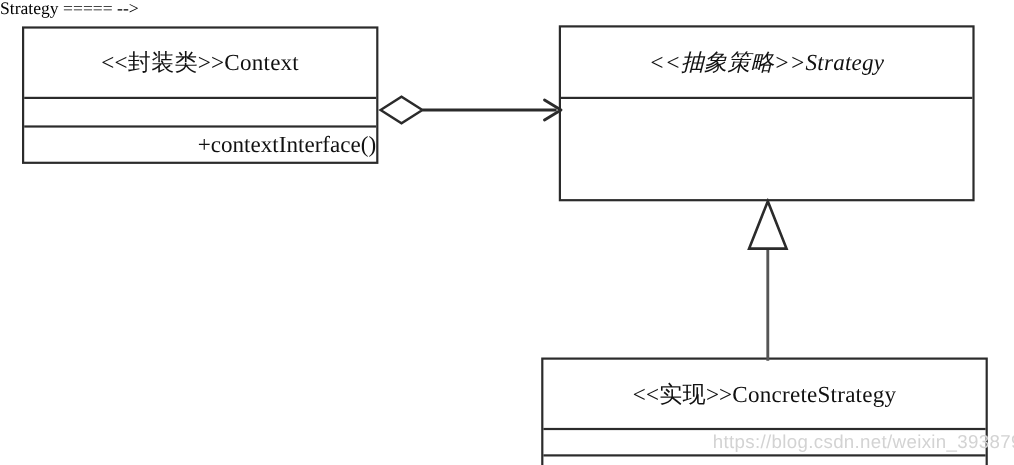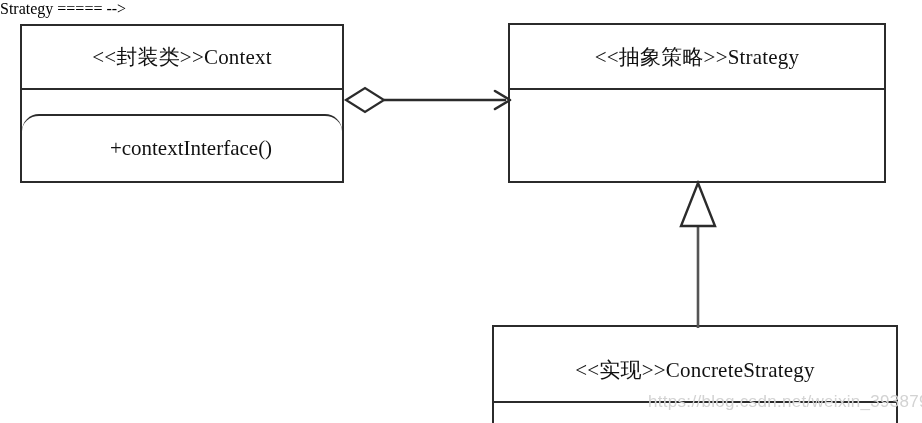--- a/index.html
+++ b/index.html
@@ -36,49 +36,48 @@
   .uml-compartment + .uml-compartment {
     border-top: 2px solid #2b2b2b;
   }
   .cmp-title {
     justify-content: center;
   }
   .cmp-attrs {
     justify-content: flex-start;
   }
   .cmp-ops {
-    justify-content: center;
-    border-radius: 17px;
+    justify-content: flex-end;
   }
   .class-title {
     font-size: 21px;
     color: #111111;
     letter-spacing: 0.2px;
     white-space: nowrap;
   }
   .class-op {
     font-size: 21px;
     color: #111111;
     white-space: nowrap;
     padding-left: 18px;
   }
 
   
-  #box-context      { left: 20px;  top: 24px;  width: 324px; height: 159px; }
+  #box-context      { left: 20px;  top: 24px;  width: 324px; height: 125px; }
   #box-context .c1  { height: 62px; }
   #box-context .c2  { height: 26px; }
   #box-context .c3  { flex: 1 1 auto; }
 
-  #box-strategy     { left: 508px; top: 23px;  width: 378px; height: 160px; }
+  #box-strategy     { left: 508px; top: 23px;  width: 378px; height: 160px; font-style: italic; }
   #box-strategy .c1 { height: 63px; }
   #box-strategy .c2 { height: 26px; }
   #box-strategy .c3 { flex: 1 1 auto; }
 
   #box-concrete     { left: 492px; top: 325px; width: 406px; height: 120px; }
-  #box-concrete .c1 { height: 62px; margin-top: 12px; }
+  #box-concrete .c1 { height: 62px; }
   #box-concrete .c2 { height: 24px; }
   #box-concrete .c3 { flex: 1 1 auto; }
 
   
   .connector {
     position: absolute;
     overflow: visible;
   }
   #conn-aggregation { left: 340px; top: 78px;  width: 176px; height: 44px; }
   #conn-generalization { left: 668px; top: 178px; width: 60px;  height: 152px; }

